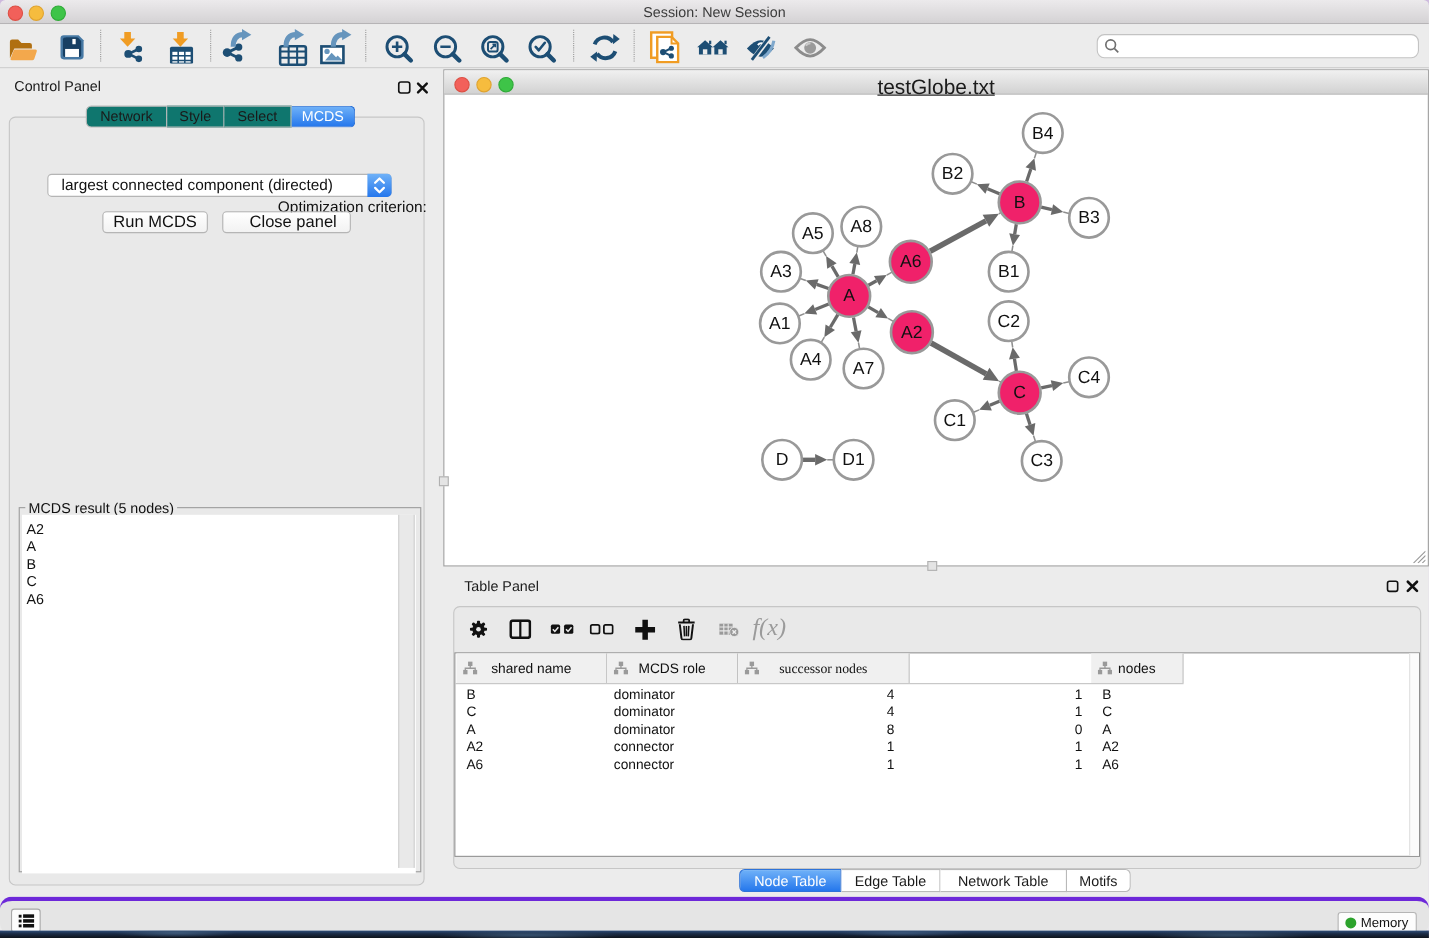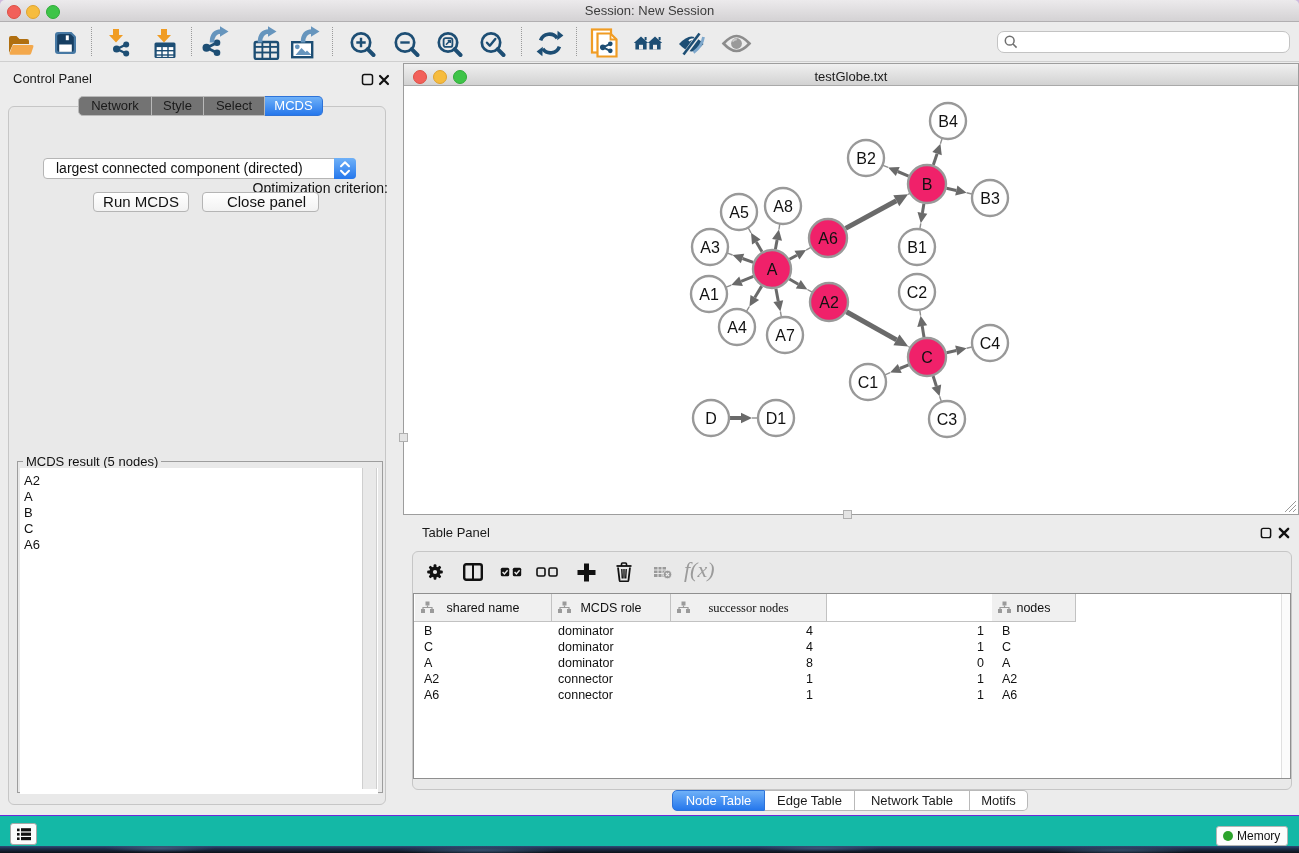--- a/index.html
+++ b/index.html
@@ -14,57 +14,57 @@
 .tl{position:absolute;width:12px;height:12px;border-radius:50%;}
 #toolbar{position:absolute;left:0;top:22px;width:1299px;height:39px;background:#ececec;border-bottom:1px solid #cfcfcf;}
 .tsep{position:absolute;top:5px;height:29px;width:0;border-left:1px dotted #9a9a9a;}
 #search{position:absolute;left:997px;top:9px;width:291px;height:20px;background:#fff;border:1px solid #c3c3c3;border-radius:7px;}
 #search .mag{position:absolute;}
 
 #cp-title{position:absolute;left:13px;top:71px;font-size:13px;color:#1a1a1a;}
 .winbtns{position:absolute;font-size:12px;color:#111;}
 #cp-box{position:absolute;left:8px;top:106px;width:376px;height:697px;background:#e9e9e9;border:1px solid #c6c6c6;border-radius:6px;}
 .tabrow{position:absolute;display:flex;}
-.tab{height:18px;line-height:18px;font-size:13px;text-align:center;background:#737373;
+.tab{height:18px;line-height:18px;font-size:13px;text-align:center;background:#0f766e;
   border:1px solid #b9b9b9;border-left:none;color:#1a1a1a;padding:0;}
 .tab.first{border-left:1px solid #b9b9b9;border-radius:5px 0 0 5px;}
 .tab.last{border-radius:0 5px 5px 0;}
 .tab.sel{background:linear-gradient(#6fb1f8,#2577ec);border-color:#2e73d8;color:#fff;}
 #opt-label{position:absolute;left:12px;width:376px;top:137px;text-align:right;font-size:14px;color:#111;margin-top:43px;}
 #combo{position:absolute;left:43px;top:158px;width:311px;height:19px;background:#fff;border:1px solid #b5b5b5;border-radius:4px;}
 #combo .txt{position:absolute;left:12px;right:22px;top:1px;text-align:left;font-size:14px;color:#111;white-space:nowrap;}
 #combo .btn{position:absolute;right:-1px;top:-1px;width:22px;height:21px;border-radius:0 4px 4px 0;
   background:linear-gradient(#6fb1f8,#2577ec);}
 .pushbtn{position:absolute;height:18px;background:linear-gradient(#ffffff,#f2f2f2);border:1px solid #b5b5b5;border-radius:4px;
   font-size:15px;color:#111;text-align:center;line-height:18px;}
 #fieldset{position:absolute;left:17px;top:461px;width:364px;height:330px;border:1px solid #9d9d9d;}
 #fieldset .legend{position:absolute;left:5px;top:-8px;background:#e9e9e9;padding:0 3px;font-size:13px;color:#111;}
 #mcds-list{position:absolute;left:2px;top:6px;padding-top:5px;width:358px;height:321px;background:#fff;font-size:13px;color:#111;}
 #mcds-list .it{height:16px;line-height:16px;padding-left:4px;}
 #mcds-sb{position:absolute;right:5px;top:6px;width:13px;height:321px;background:#e9e9e9;border-left:1px solid #cfcfcf;border-right:1px solid #cfcfcf;}
 
 #netwin{position:absolute;left:403px;top:63px;width:894px;height:450px;background:#fff;border:1px solid #9d9d9d;}
 #net-tb{position:absolute;left:0;top:0;width:100%;height:21px;background:linear-gradient(#f0f0f0,#d2d2d2);border-bottom:1px solid #a9a9a9;}
-#net-tb .title{position:absolute;left:0;right:0;top:5px;text-align:center;font-size:13px;color:#1b1b1b;}
+#net-tb .title{position:absolute;left:0;right:0;top:5px;text-align:center;font-size:19px;color:#1b1b1b;text-decoration:underline;}
 #graph{position:absolute;left:0px;top:22px;width:893px;height:428px;}
 
 #tp-title{position:absolute;left:422px;top:525px;font-size:13px;color:#1a1a1a;}
 #tp-box{position:absolute;left:412px;top:551px;width:878px;height:237px;background:#e9e9e9;border:1px solid #c6c6c6;border-radius:6px;}
 #table{position:absolute;left:413px;top:593px;width:876px;height:184px;background:#fff;border:1px solid #8f8f8f;}
 .th{position:absolute;top:0;height:27px;background:#f0f0f0;border-right:1px solid #c2c2c2;}
 .th .lbl{position:absolute;left:0;right:0;top:7px;text-align:center;font-size:12.5px;color:#111;}
 .trow{position:absolute;font-size:12.5px;color:#111;height:16px;line-height:16px;}
 .btabs{position:absolute;top:790px;display:flex;}
 .btab{height:19px;line-height:19px;font-size:13px;text-align:center;background:#fff;
   border:1px solid #b9b9b9;border-left:none;color:#1a1a1a;}
 .btab.first{border-left:1px solid #b9b9b9;border-radius:5px 0 0 5px;}
 .btab.last{border-radius:0 5px 5px 0;}
 .btab.sel{background:linear-gradient(#6fb1f8,#2577ec);border-color:#2e73d8;color:#fff;}
 
-#statusbar{position:absolute;left:0;top:815px;width:1299px;height:31px;background:#14b8a6;border-top:1px solid #6d28d9;}
+#statusbar{position:absolute;left:0;top:815px;width:1299px;height:31px;background:#e5e5e5;border-top:4px solid #6d28d9;border-radius:11px;}
 #listbtn{position:absolute;left:10px;top:7px;width:25px;height:20px;background:#fcfcfc;border:1px solid #a8a8a8;border-radius:3px;}
 #membtn{position:absolute;right:11px;top:10px;width:70px;height:18px;background:#fdfdfd;border:1px solid #b5b5b5;border-radius:3px;font-size:12px;color:#111;line-height:18px;}
 #wallpaper{position:absolute;left:0;top:846px;width:1299px;height:7px;
   background:radial-gradient(ellipse 80px 6px at 160px 2px,#3e5a7a 0%,transparent 70%),
   radial-gradient(ellipse 120px 6px at 480px 4px,#35506e 0%,transparent 70%),
   radial-gradient(ellipse 90px 5px at 820px 2px,#3a567a 0%,transparent 70%),
   radial-gradient(ellipse 110px 6px at 1120px 4px,#324b66 0%,transparent 70%),
   linear-gradient(#2f4e7a 0%,#1b2c47 40%,#0d1118 100%);}
 .grip{position:absolute;width:7px;height:7px;background:#e4e4e4;border:1px solid #b0b0b0;}
 </style>

